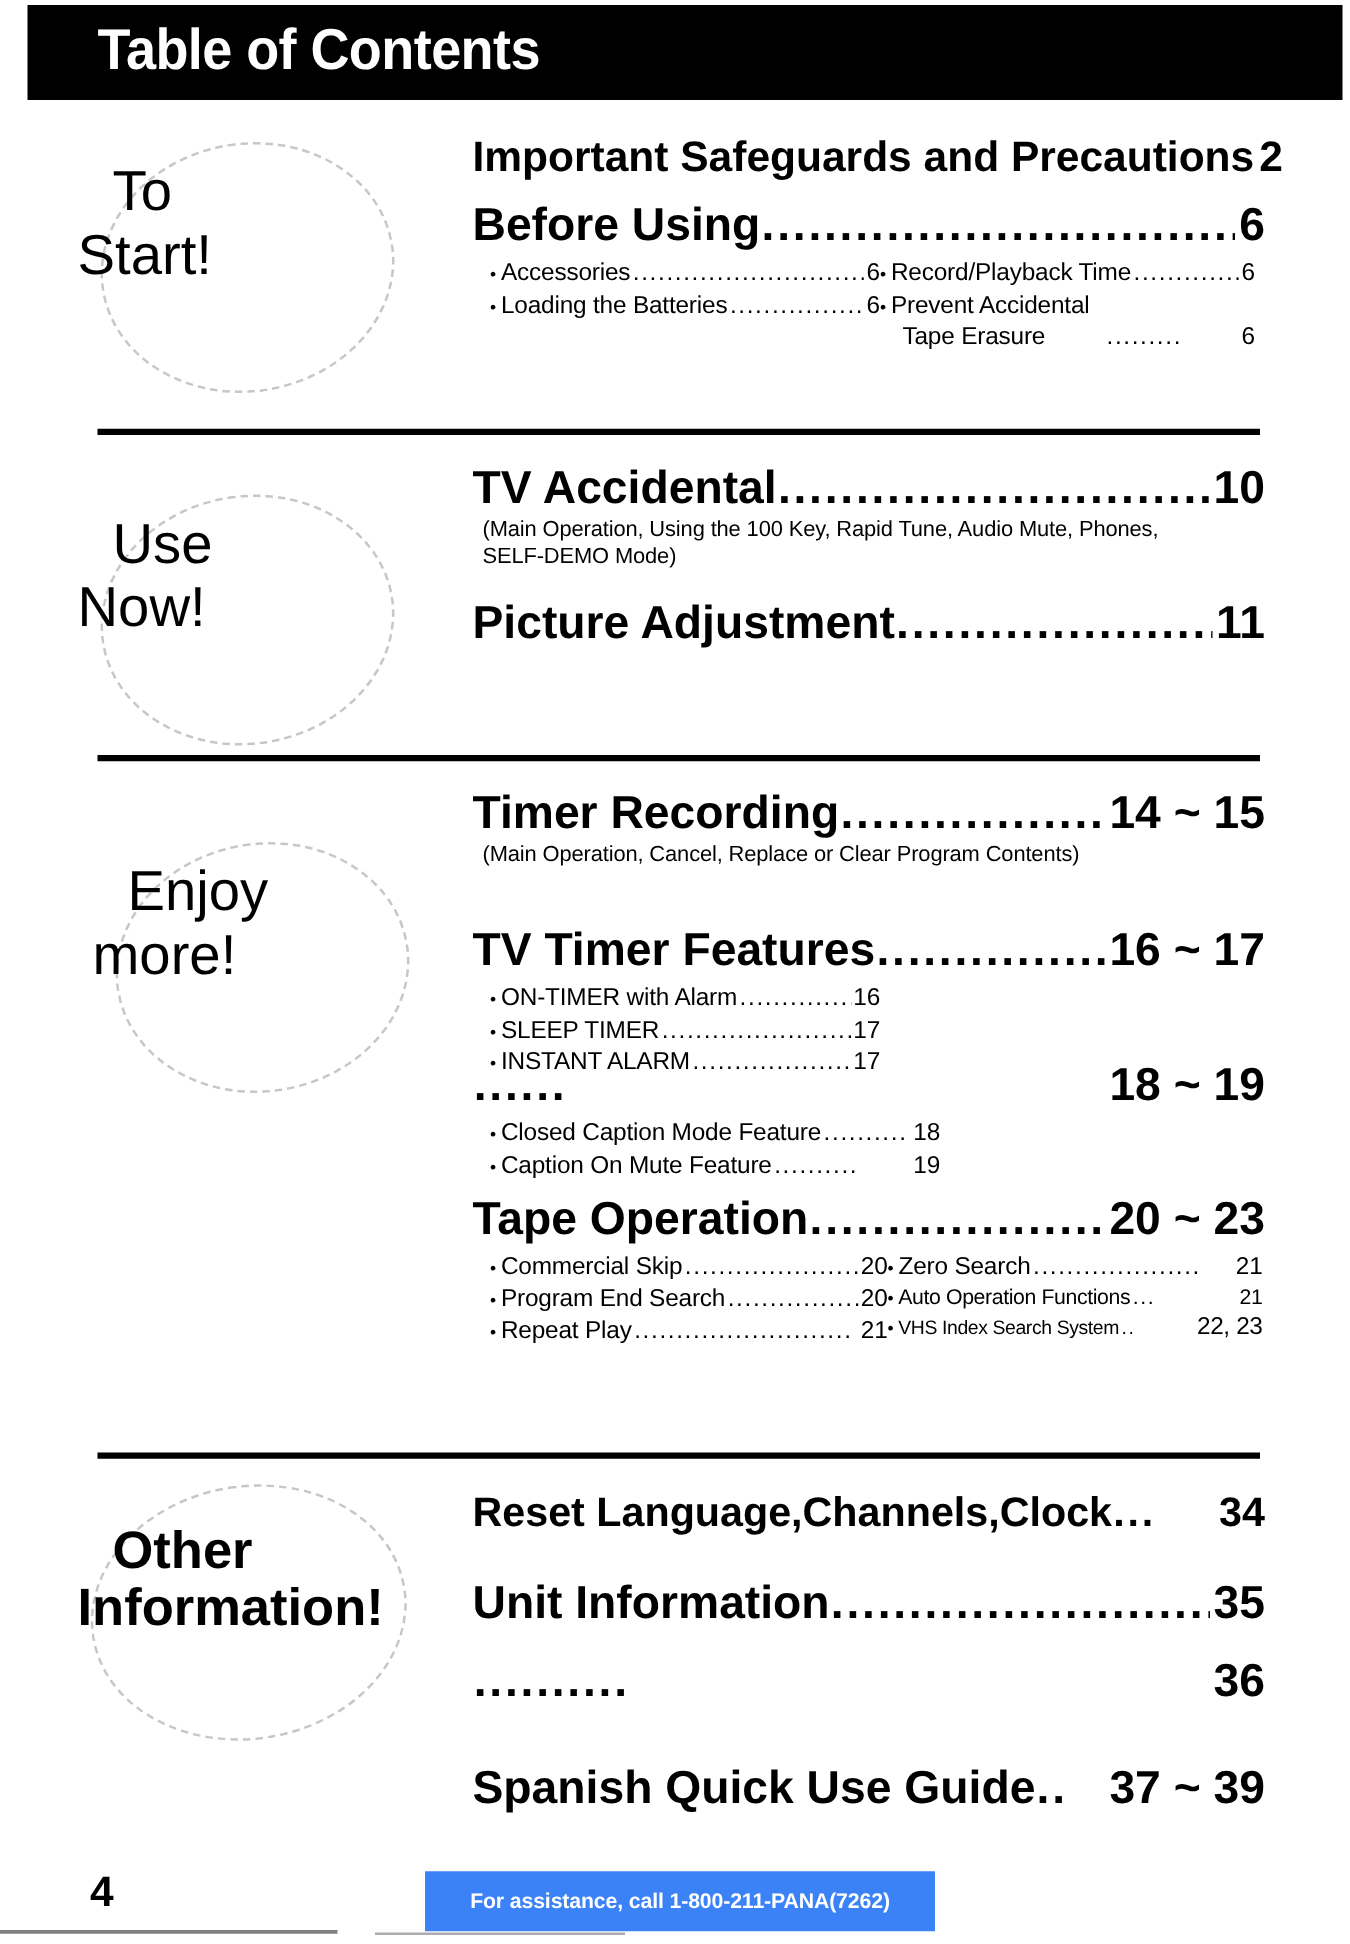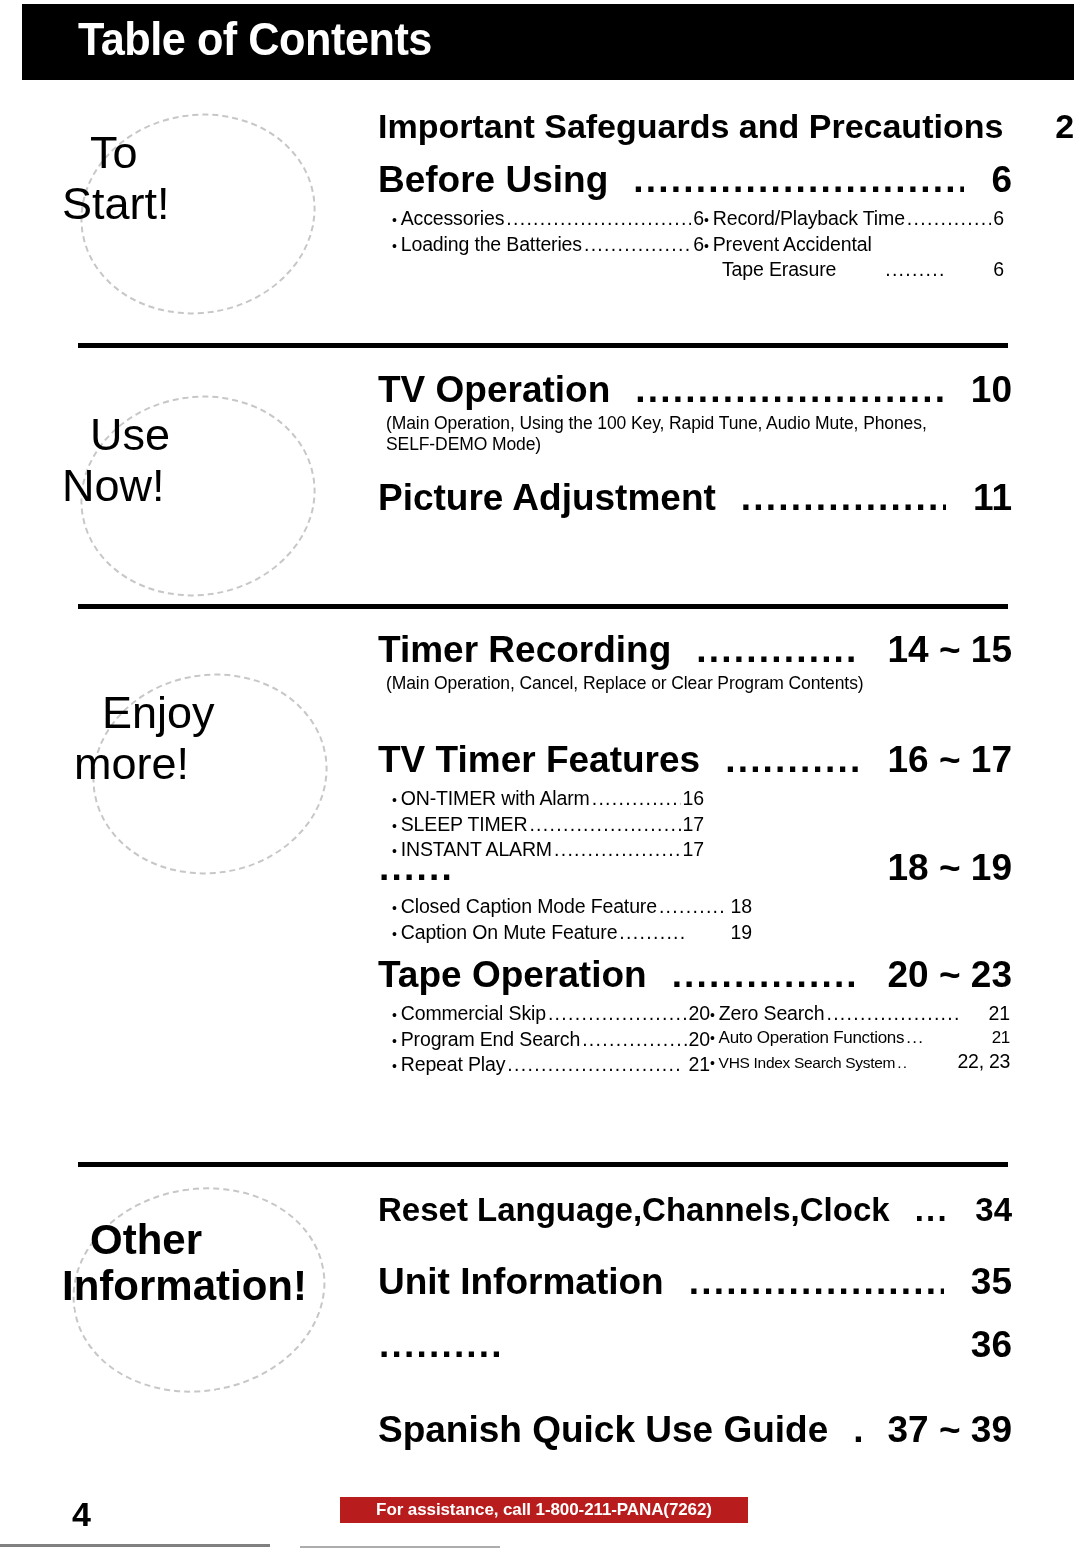--- a/index.html
+++ b/index.html
@@ -88,21 +88,20 @@
     position: absolute;
     left: 378px;
     width: 634px;
   }
   .entry-line {
     display: flex;
     align-items: baseline;
     white-space: nowrap;
     font-weight: bold;
     line-height: 1.08;
-    gap: 24px;
   }
   .entry-line .txt { flex: 0 0 auto; }
   .entry-line .lead {
     flex: 1 1 auto;
     overflow: hidden;
     white-space: nowrap;
     margin: 0 1px;
     letter-spacing: 2.2px;
   }
   .entry-line .pg {
@@ -167,22 +166,22 @@
     left: 72px;
     top: 1495px;
     font-size: 34px;
     font-weight: bold;
   }
   .assist {
     position: absolute;
     left: 340px;
     top: 1497px;
     width: 408px;
-    height: 26px;
-    background: #b91c1c;
+    height: 48px;
+    background: #3b82f6;
     color: #ffffff;
     font-size: 17px;
     font-weight: bold;
     display: flex;
     align-items: center;
     justify-content: center;
     letter-spacing: -0.1px;
   }
   .scan-edge {
     position: absolute;
@@ -271,21 +270,21 @@
 </div>
 
 <div class="side-label" style="left:62px; top:412px;">
   <div class="ellipse"></div>
   <div class="l1">Use</div>
   <div class="l2">Now!</div>
 </div>
 
 <div class="entry" style="top:370px;">
   <div class="entry-line size-h2">
-    <span class="txt">TV Operation</span>
+    <span class="txt">TV Accidental</span>
     <span class="lead">................................</span>
     <span class="pg">10</span>
   </div>
   <div class="note" style="width:570px; white-space:normal;">(Main Operation, Using the 100 Key, Rapid Tune, Audio Mute, Phones, SELF-DEMO Mode)</div>
 </div>
 
 <div class="entry" style="top:478px;">
   <div class="entry-line size-h2">
     <span class="txt">Picture Adjustment</span>
     <span class="lead">......................</span>

